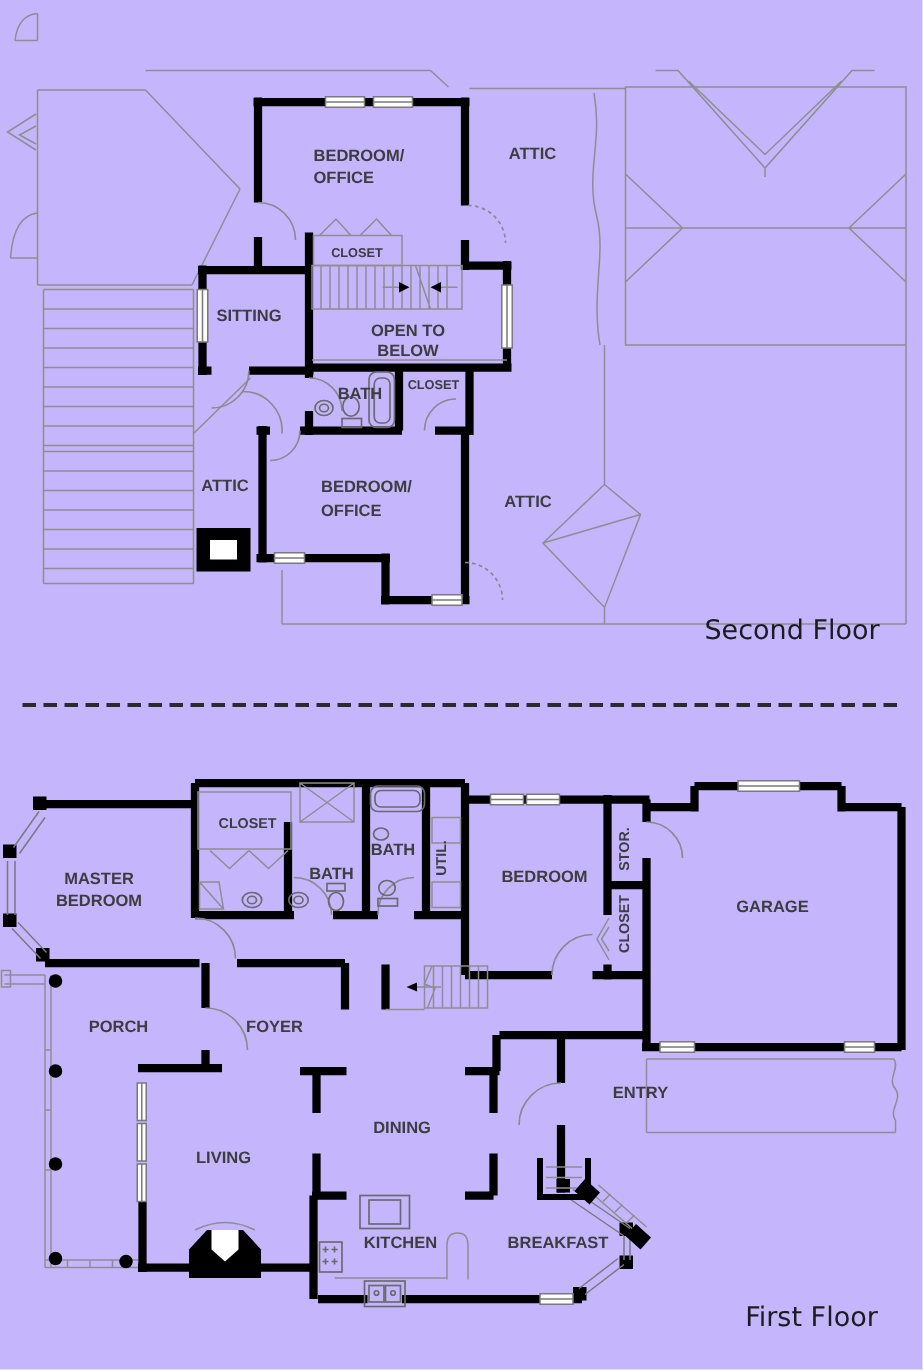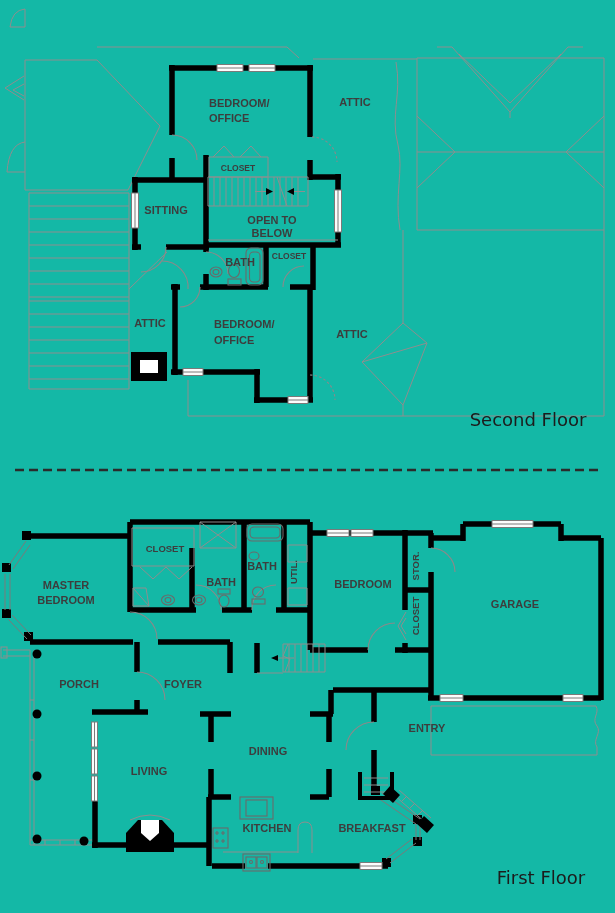--- a/index.html
+++ b/index.html
@@ -1,16 +1,16 @@
 <!DOCTYPE html>
 <html><head>
 <meta charset="utf-8">
 <style>
   html,body{margin:0;padding:0;background:#ffffff;}
-  .page{width:615px;height:913px;position:relative;background:#14b8a6;overflow:hidden;}
+  .page{width:615px;height:913px;position:relative;background:#c4b5fd;overflow:hidden;}
   svg{display:block;}
   .w  {stroke:#000;stroke-width:5.5;fill:none;stroke-linecap:butt;}
   .w4 {stroke:#000;stroke-width:4;fill:none;}
   .t  {stroke:#8e8e8e;stroke-width:1;fill:none;}
   .t2 {stroke:#6a6a6a;stroke-width:1.1;fill:none;}
   .d  {stroke:#8a8a8a;stroke-width:1.1;fill:none;}
   .dd {stroke-dasharray:2.5 2.2;}
   .win{fill:#fcfcfc;stroke:#7a7a7a;stroke-width:1;}
   .wl {stroke:#7a7a7a;stroke-width:1;fill:none;}
   .blk{fill:#000;stroke:none;}

